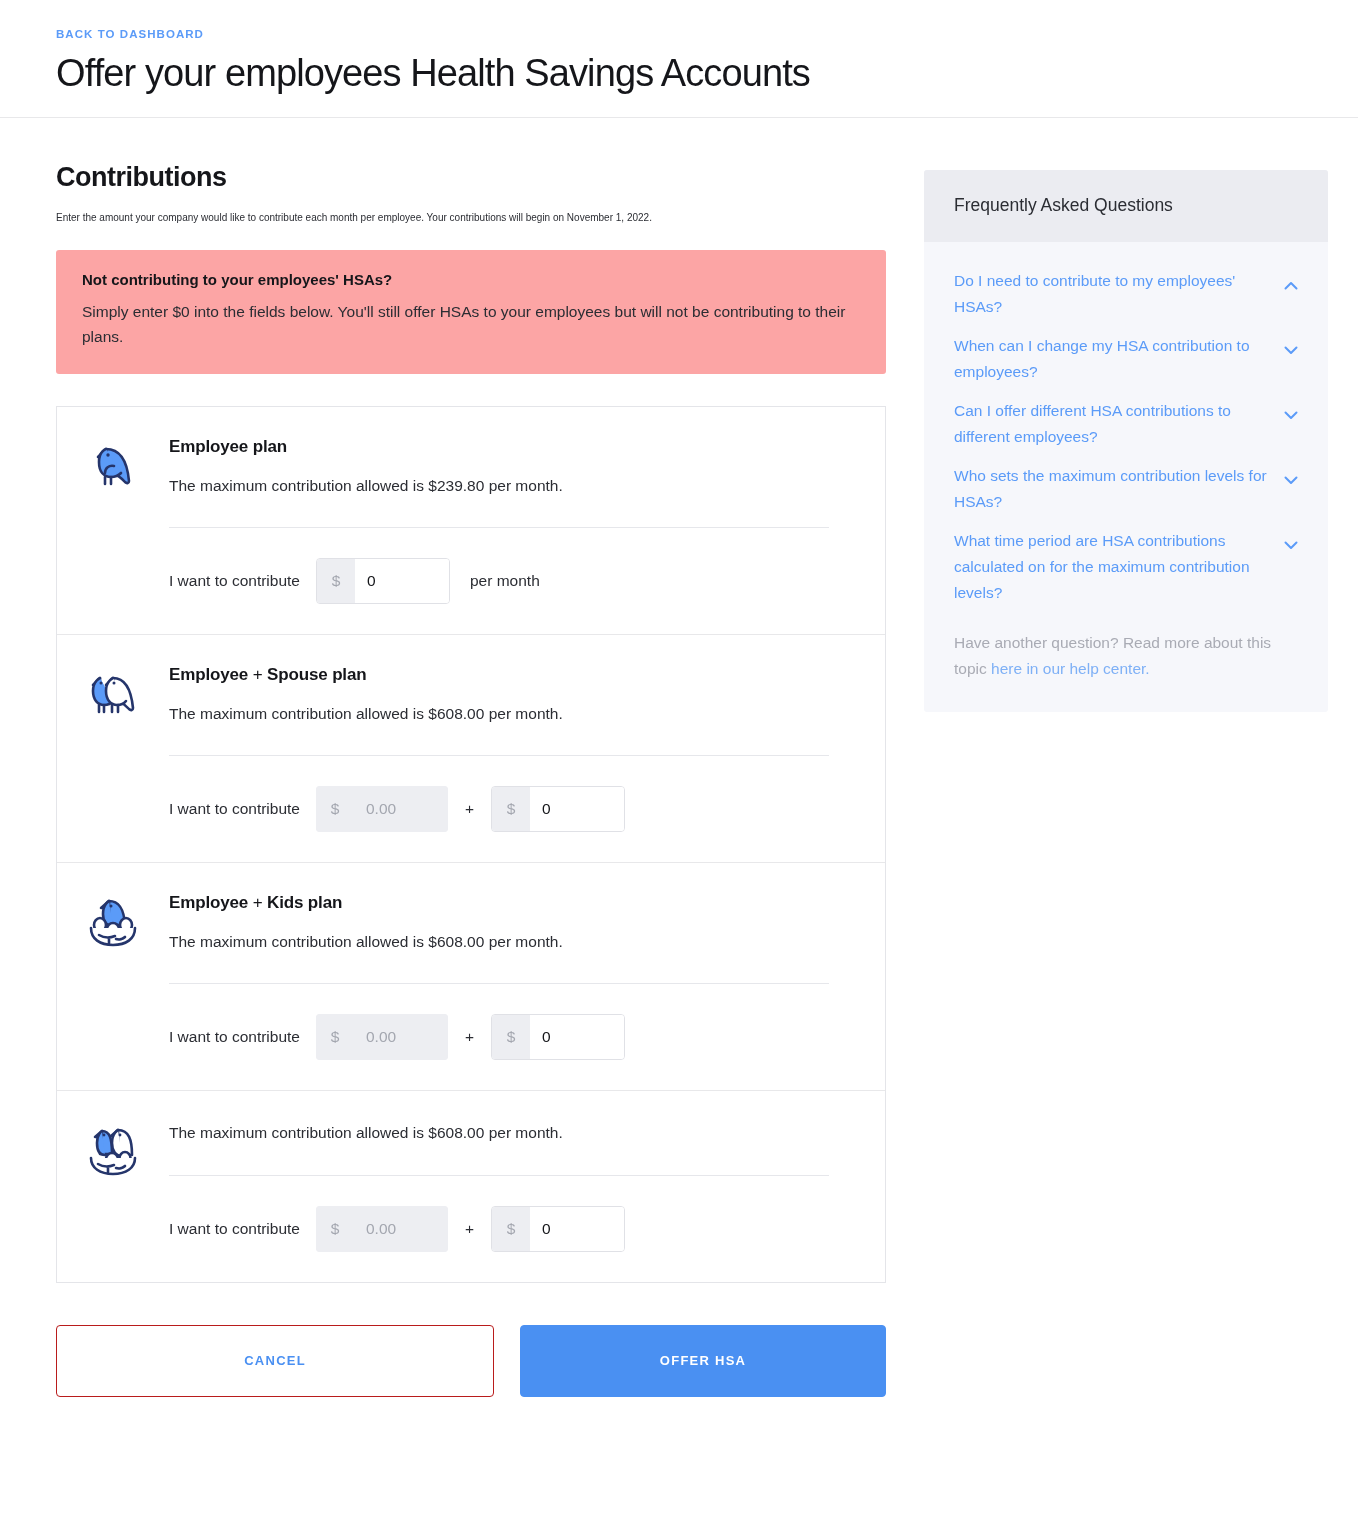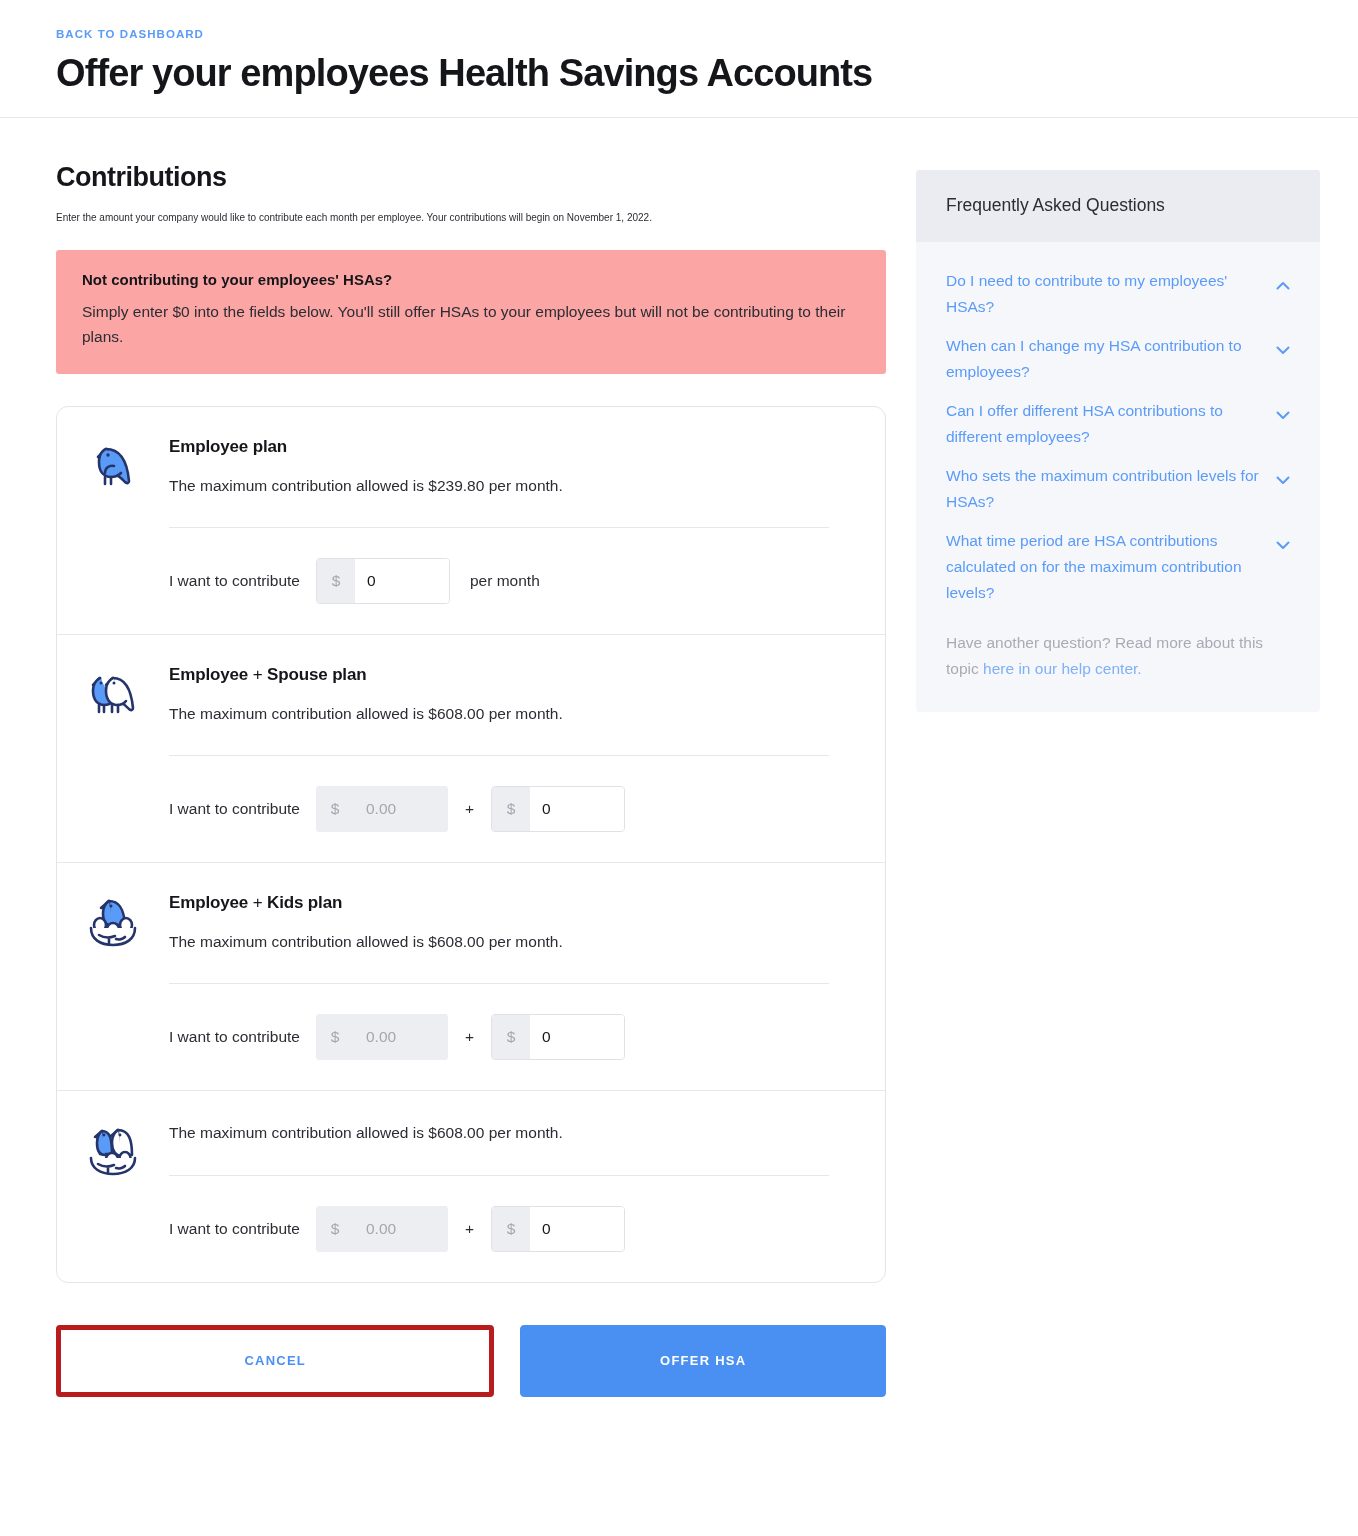--- a/index.html
+++ b/index.html
@@ -25,32 +25,32 @@
     letter-spacing: 1.05px;
     color: #5b9bf8;
     text-decoration: none;
     text-transform: uppercase;
     margin-bottom: 13px;
     cursor: pointer;
     text-align: center;
   }
   .page-title {
     font-size: 38px;
-    font-weight: bold;
+    font-weight: normal;
     letter-spacing: -0.9px;
     color: #15161a;
     line-height: 1.1;
   }
 
   
   .layout {
     display: flex;
     align-items: flex-start;
     padding: 44px 50px 0 56px;
-    gap: 30px;
+    gap: 38px;
   }
   .col-main { width: 830px; flex: 0 0 830px; }
   .col-side { width: 404px; flex: 0 0 404px; margin-top: 8px; }
 
   
   .section-title {
     font-size: 27px;
     font-weight: bold;
     letter-spacing: -0.5px;
     color: #15161a;
@@ -78,21 +78,21 @@
   }
   .notice-body {
     font-size: 15.5px;
     line-height: 1.63;
     color: #2b2d33;
   }
 
   
   .plans {
     border: 1px solid #e4e5e9;
-    border-radius: 12px;
+    border-radius: 0;
     overflow: hidden;
   }
   .plan {
     display: flex;
     padding: 30px 0 30px 0;
     border-top: 1px solid #e8e8ea;
   }
   .plan:first-child { border-top: none; }
 
   .plan-icon {
@@ -200,21 +200,21 @@
     text-transform: uppercase;
     display: flex;
     align-items: center;
     justify-content: center;
     cursor: pointer;
     font-family: "Liberation Sans", sans-serif;
   }
   .btn-cancel {
     width: 479px;
     background: #ffffff;
-    border: 5px solid #b91c1c;
+    border: 1px solid #b91c1c;
     color: #4a90f2;
   }
   .btn-primary {
     width: 400px;
     background: #4a90f2;
     border: 1px solid #4a90f2;
     color: #ffffff;
   }
 
   

